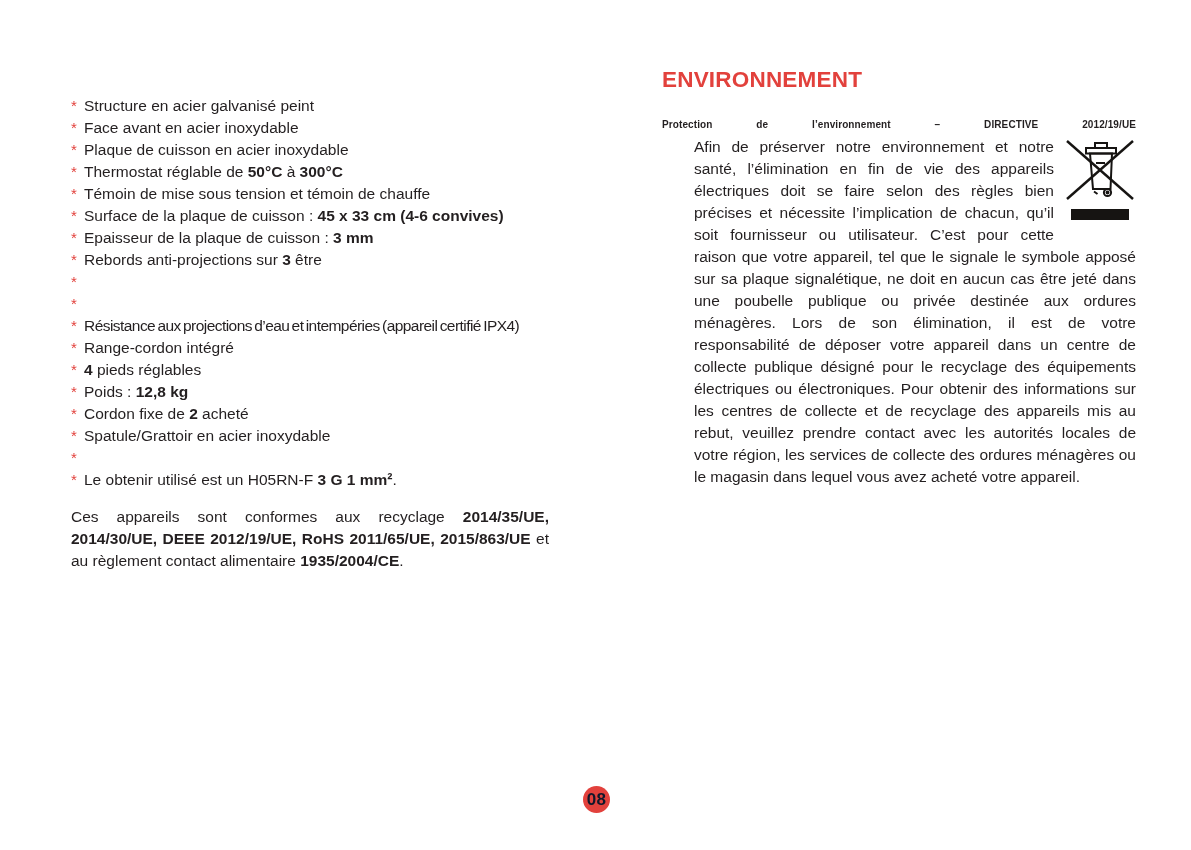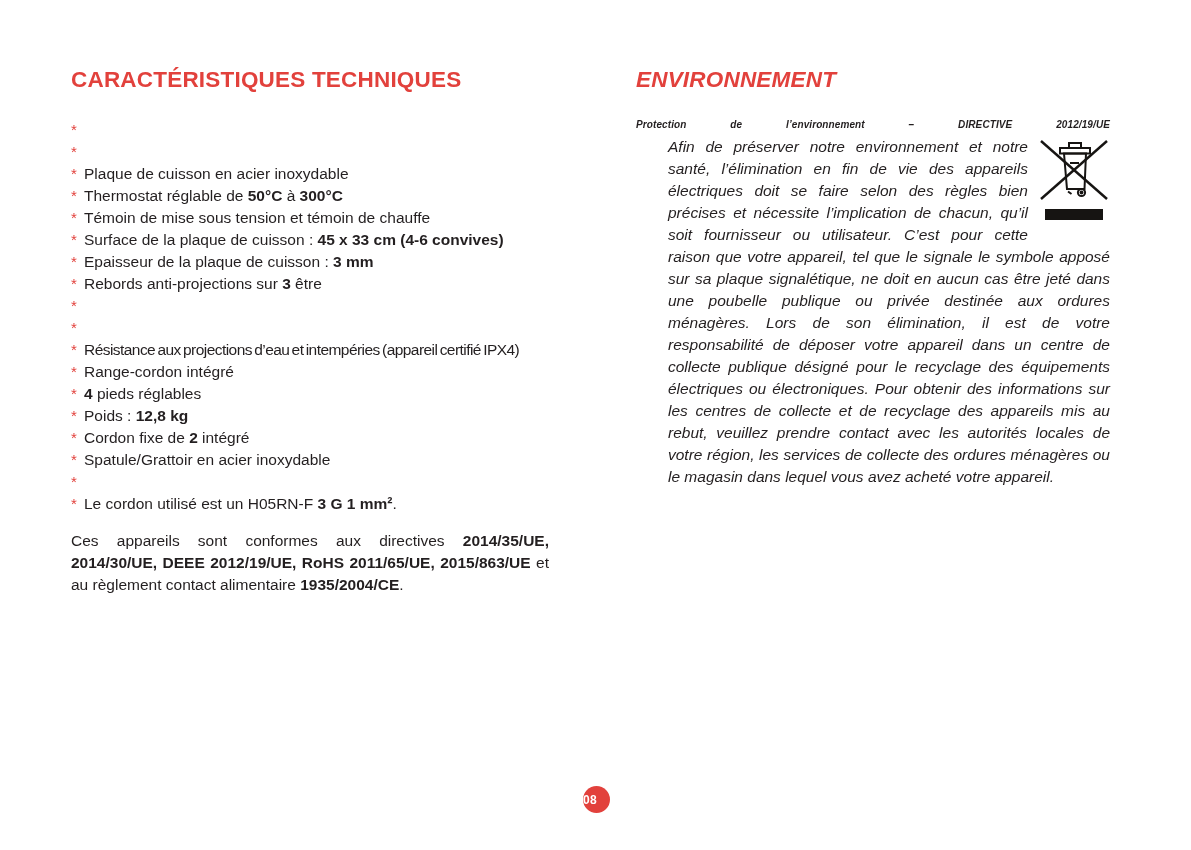--- a/index.html
+++ b/index.html
@@ -15,21 +15,21 @@
   }
   .page {
     position: relative;
     width: 1191px;
     height: 850px;
     background: #ffffff;
     overflow: hidden;
   }
   .col { position: absolute; top: 68px; }
   .col-left  { left: 71px;  width: 478px; }
-  .col-right { left: 636px; width: 474px; font-style: italic; }
+  .col-right { left: 662px; width: 474px; }
 
   h1.sec-title {
     margin: 0;
     font-size: 22.5px;
     line-height: 24px;
     font-weight: bold;
     color: var(--accent, #e2413c);
     letter-spacing: 0.2px;
   }
 
@@ -90,45 +90,46 @@
   }
 
   .page-badge {
     position: absolute;
     left: 583px;
     top: 786px;
     width: 27px;
     height: 27px;
     border-radius: 50%;
     background: var(--accent, #e2413c);
-    color: #ffffff;
-    font-size: 12px;
+    color: #0f172a;
+    font-size: 17px;
     font-weight: bold;
     display: flex;
     align-items: center;
-    justify-content: flex-start;
+    justify-content: center;
     letter-spacing: 0.3px;
   }
 </style>
 </head>
 <body>
 
 <div class="page">
 
   <section class="col col-left">
-    <h1 class="sec-title">CARACTÉRISTIQUES TECHNIQUES</h1>
 
     <div class="spec-list">
 
         <div class="spec-item">
           <span class="bullet">*</span>
-        </div>
-
-        <div class="spec-item">
-          <span class="bullet">*</span>
+          <span class="item-text"><span>Structure en acier galvanisé peint</span></span>
+        </div>
+
+        <div class="spec-item">
+          <span class="bullet">*</span>
+          <span class="item-text"><span>Face avant en acier inoxydable</span></span>
         </div>
 
         <div class="spec-item">
           <span class="bullet">*</span>
           <span class="item-text"><span>Plaque de cuisson en acier inoxydable</span></span>
         </div>
 
         <div class="spec-item">
           <span class="bullet">*</span>
           <span class="item-text"><span>Thermostat réglable de </span><span class="b">50°C</span><span> à </span><span class="b">300°C</span></span>
@@ -177,39 +178,39 @@
           <span class="item-text"><span class="b">4</span><span> pieds réglables</span></span>
         </div>
 
         <div class="spec-item">
           <span class="bullet">*</span>
           <span class="item-text"><span>Poids : </span><span class="b">12,8 kg</span></span>
         </div>
 
         <div class="spec-item">
           <span class="bullet">*</span>
-          <span class="item-text"><span>Cordon fixe de </span><span class="b">2</span><span> intégré</span></span>
+          <span class="item-text"><span>Cordon fixe de </span><span class="b">2</span><span> acheté</span></span>
         </div>
 
         <div class="spec-item">
           <span class="bullet">*</span>
           <span class="item-text"><span>Spatule/Grattoir en acier inoxydable</span></span>
         </div>
 
         <div class="spec-item">
           <span class="bullet">*</span>
         </div>
 
         <div class="spec-item">
           <span class="bullet">*</span>
-          <span class="item-text"><span>Le cordon utilisé est un H05RN-F </span><span class="b">3 G 1 mm²</span><span>.</span></span>
+          <span class="item-text"><span>Le obtenir utilisé est un H05RN-F </span><span class="b">3 G 1 mm²</span><span>.</span></span>
         </div>
       </div>
 
-    <p class="conformity"><span>Ces appareils sont conformes aux directives </span><span class="b">2014/35/UE, 2014/30/UE, DEEE 2012/19/UE, RoHS 2011/65/UE, 2015/863/UE</span><span> et au règlement contact alimentaire </span><span class="b">1935/2004/CE</span><span>.</span></p>
+    <p class="conformity"><span>Ces appareils sont conformes aux recyclage </span><span class="b">2014/35/UE, 2014/30/UE, DEEE 2012/19/UE, RoHS 2011/65/UE, 2015/863/UE</span><span> et au règlement contact alimentaire </span><span class="b">1935/2004/CE</span><span>.</span></p>
   </section>
 
   <section class="col col-right">
     <h1 class="sec-title">ENVIRONNEMENT</h1>
 
     <div class="env-intro"><span class="b">Protection de l’environnement – DIRECTIVE 2012/19/UE</span></div>
 
     <div class="env-body">
       <div class="weee">
         <svg viewBox="0 0 72 68" width="72" height="68" aria-hidden="true">

